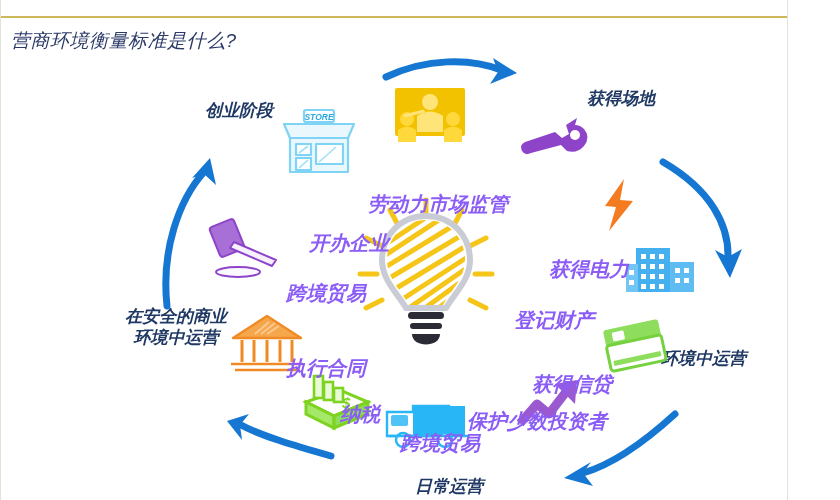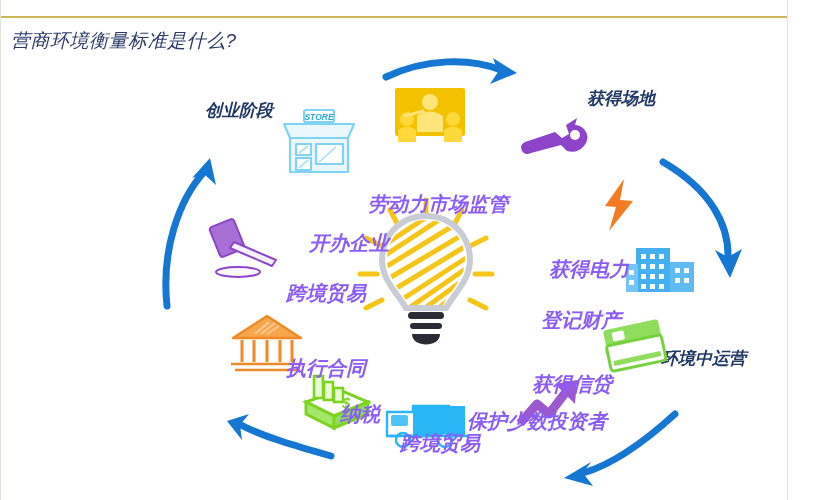--- a/index.html
+++ b/index.html
@@ -113,21 +113,26 @@
       </g>
     </svg>
   </div>
 
   <div class="stage" style="left:204px;top:100px;">创业阶段</div>
 
   <div class="stage" style="left:586px;top:88px;">获得场地</div>
 
   <div class="stage" style="left:660px;top:348px;">环境中运营</div>
 
-
+  <div class="stage" style="left:414px;top:476px;">日常运营</div>
+
+  <div class="stage two" style="left:100px;top:306px;width:150px;">
+    <span>在安全的商业</span><br>
+    <span>环境中运营</span>
+  </div>
 
   <div class="icon" style="left:277px;top:106px;">
     <svg width="82" height="72" viewBox="0 0 82 72">
       <g stroke="#7fd3f4" stroke-width="2.2" fill="#eaf8fe" stroke-linejoin="round">
         <rect x="26" y="4" width="30" height="12" rx="2" fill="#fff"></rect>
         <path d="M6 18 L76 18 L70 32 L12 32 Z"></path>
         <rect x="12" y="32" width="58" height="34"></rect>
         <rect x="18" y="38" width="15" height="11" fill="#fff"></rect>
         <rect x="18" y="52" width="15" height="12" fill="#fff"></rect>
         <rect x="38" y="38" width="27" height="20" fill="#fff"></rect>
@@ -272,21 +277,21 @@
 
   <div class="label" style="left:308px;top:185px;">开办企业</div>
 
   <div class="label" style="left:285px;top:235px;">跨境贸易</div>
 
   <div class="label" style="left:367px;top:146px;">劳动力市场监管</div>
 
 
   <div class="label" style="left:548px;top:211px;">获得电力</div>
 
-  <div class="label" style="left:540px;top:262px;">登记财产</div>
+  <div class="label" style="left:513px;top:262px;">登记财产</div>
 
   <div class="label" style="left:531px;top:326px;">获得信贷</div>
 
   <div class="label" style="left:466px;top:363px;">保护少数投资者</div>
 
   <div class="label" style="left:399px;top:385px;">跨境贸易</div>
 
   <div class="label" style="left:339px;top:356px;">纳税</div>
 
   <div class="label" style="left:285px;top:310px;">执行合同</div>

